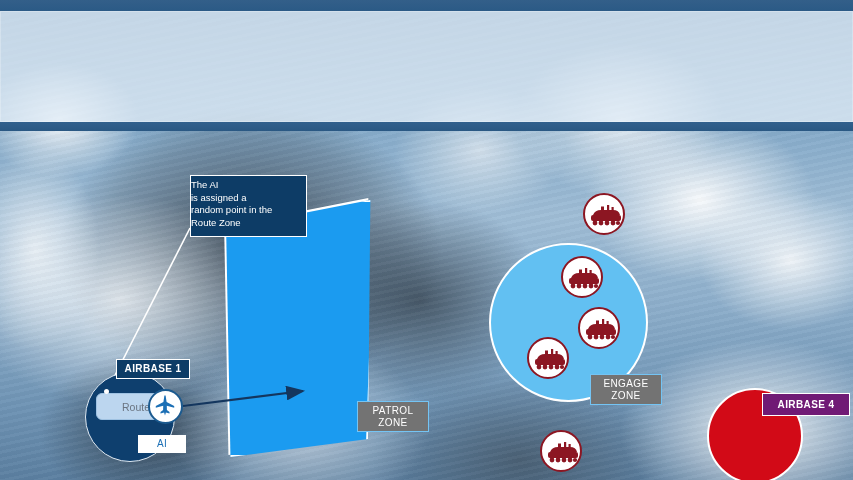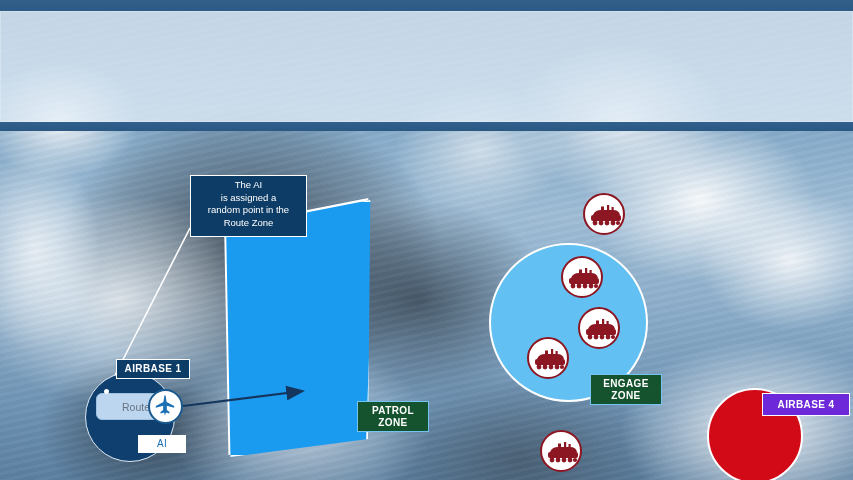--- a/index.html
+++ b/index.html
@@ -145,40 +145,40 @@
   
   #callout {
     position: absolute;
     left: 190px; top: 175px;
     width: 117px; height: 62px;
     background: #0d3c66;
     border: 1.5px solid #ffffff;
     color: #ffffff;
     font-size: 9.5px;
     line-height: 1.32;
-    text-align: center;
+    text-align: left;
     padding-top: 3px;
     box-sizing: border-box;
   }
 
   
   .lbl {
     position: absolute;
     box-sizing: border-box;
     display: flex; flex-direction: column;
     align-items: center; justify-content: center;
     text-align: center;
     font-size: 10px;
     letter-spacing: 0.4px;
     line-height: 1.15;
   }
   .lbl-dark   { background: #0d3c66; border: 1.5px solid #ffffff; color: #ffffff; font-weight: bold; }
-  .lbl-blue   { background: #14532d; border: 1.5px solid #74c4f4; color: #ffffff; font-weight: bold; text-align: center; }
+  .lbl-blue   { background: #737373; border: 1.5px solid #74c4f4; color: #ffffff; font-weight: normal; text-align: center; }
   .lbl-white  { background: #ffffff; border: 1.5px solid #ffffff; color: #1b6fb5; }
-  .lbl-red    { background: #6d28d9; border: 1.5px solid #ffffff; color: #ffffff; font-weight: bold; }
+  .lbl-red    { background: #701a75; border: 1.5px solid #ffffff; color: #ffffff; font-weight: bold; }
 
   #label-airbase1 { left: 116px; top: 359px; width: 74px; height: 20px; }
   #label-ai       { left: 138px; top: 435px; width: 48px; height: 18px; }
   #label-patrol   { left: 357px; top: 401px; width: 72px; height: 31px; }
   #label-engage   { left: 590px; top: 374px; width: 72px; height: 31px; }
   #label-airbase4 { left: 762px; top: 393px; width: 88px; height: 23px; }
 
   
   #leader-line, #arrow-layer, #ai-link { position:absolute; left:0; top:0; }
 

